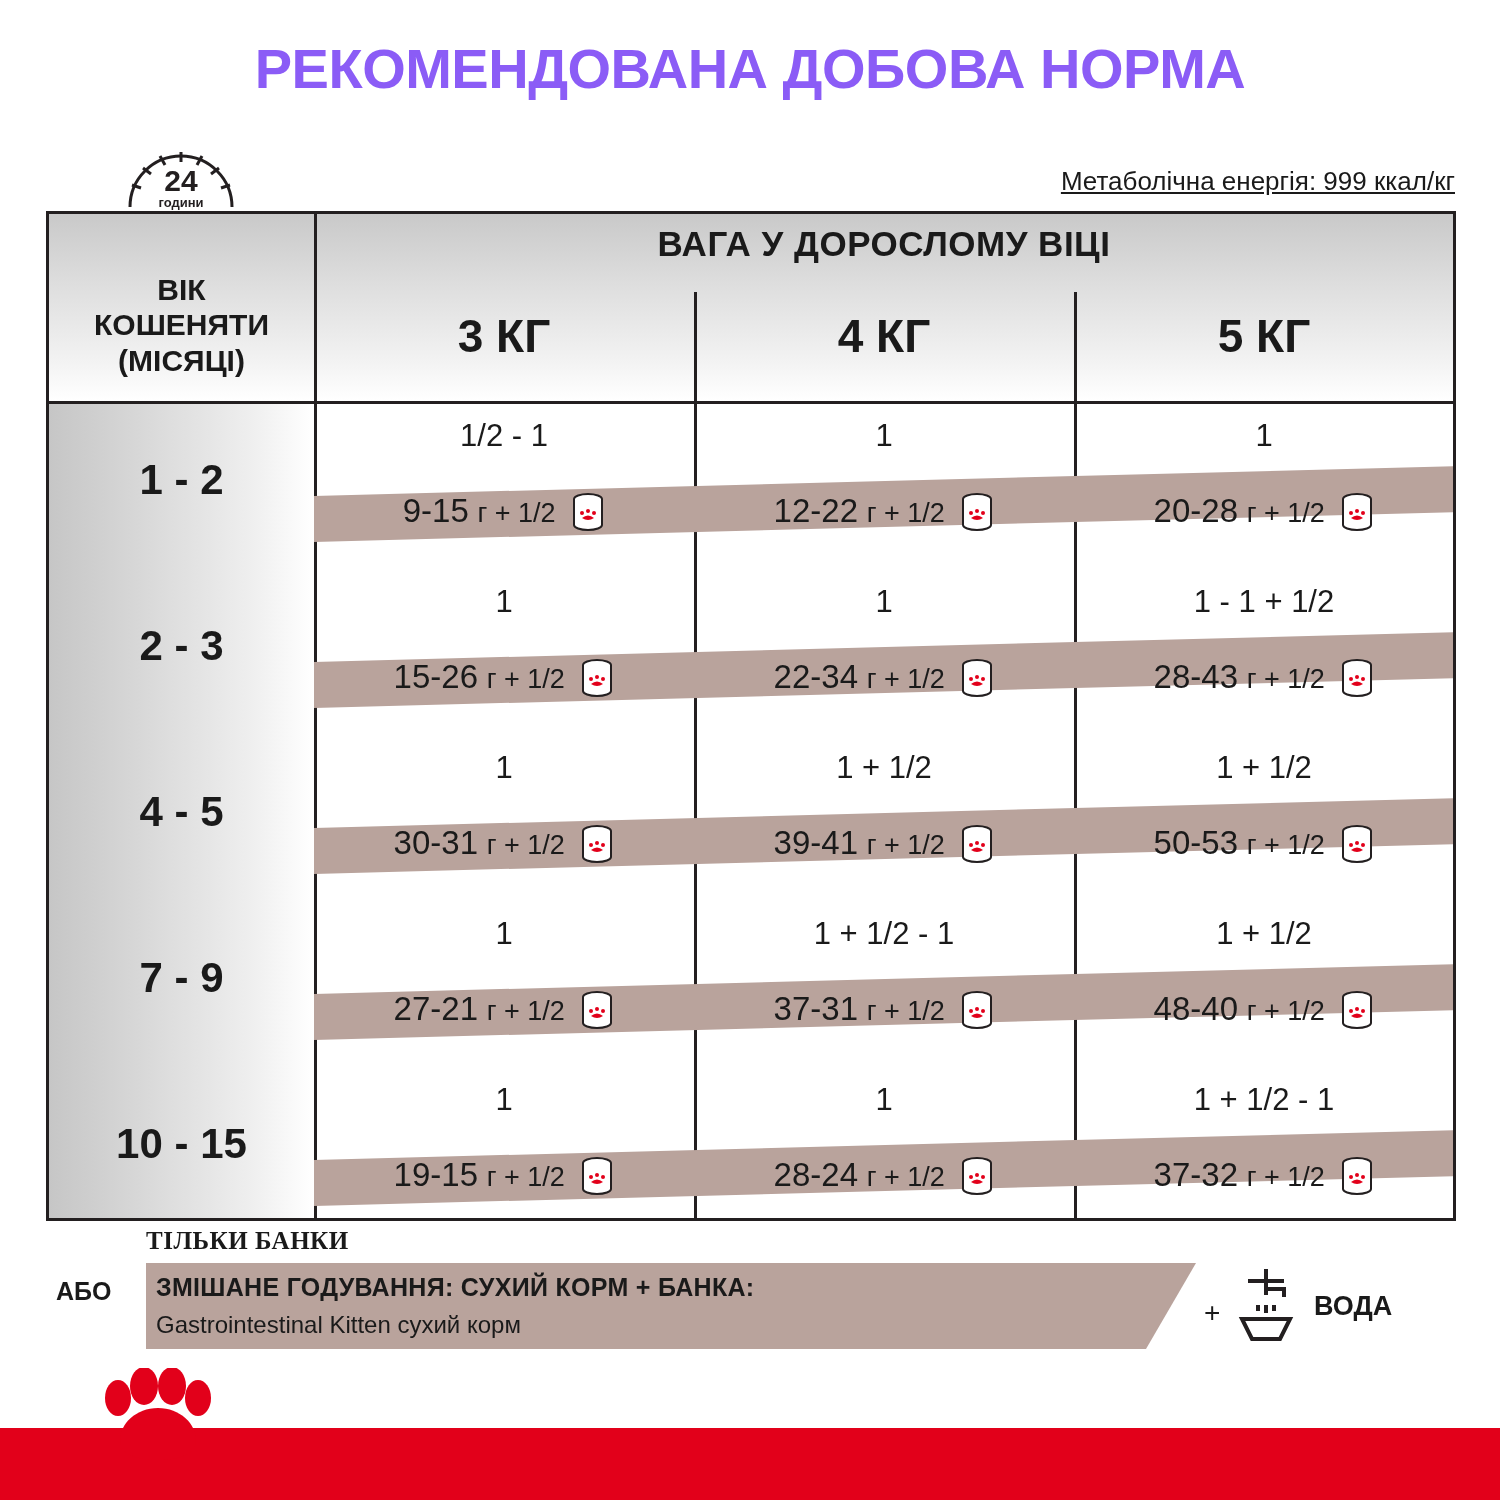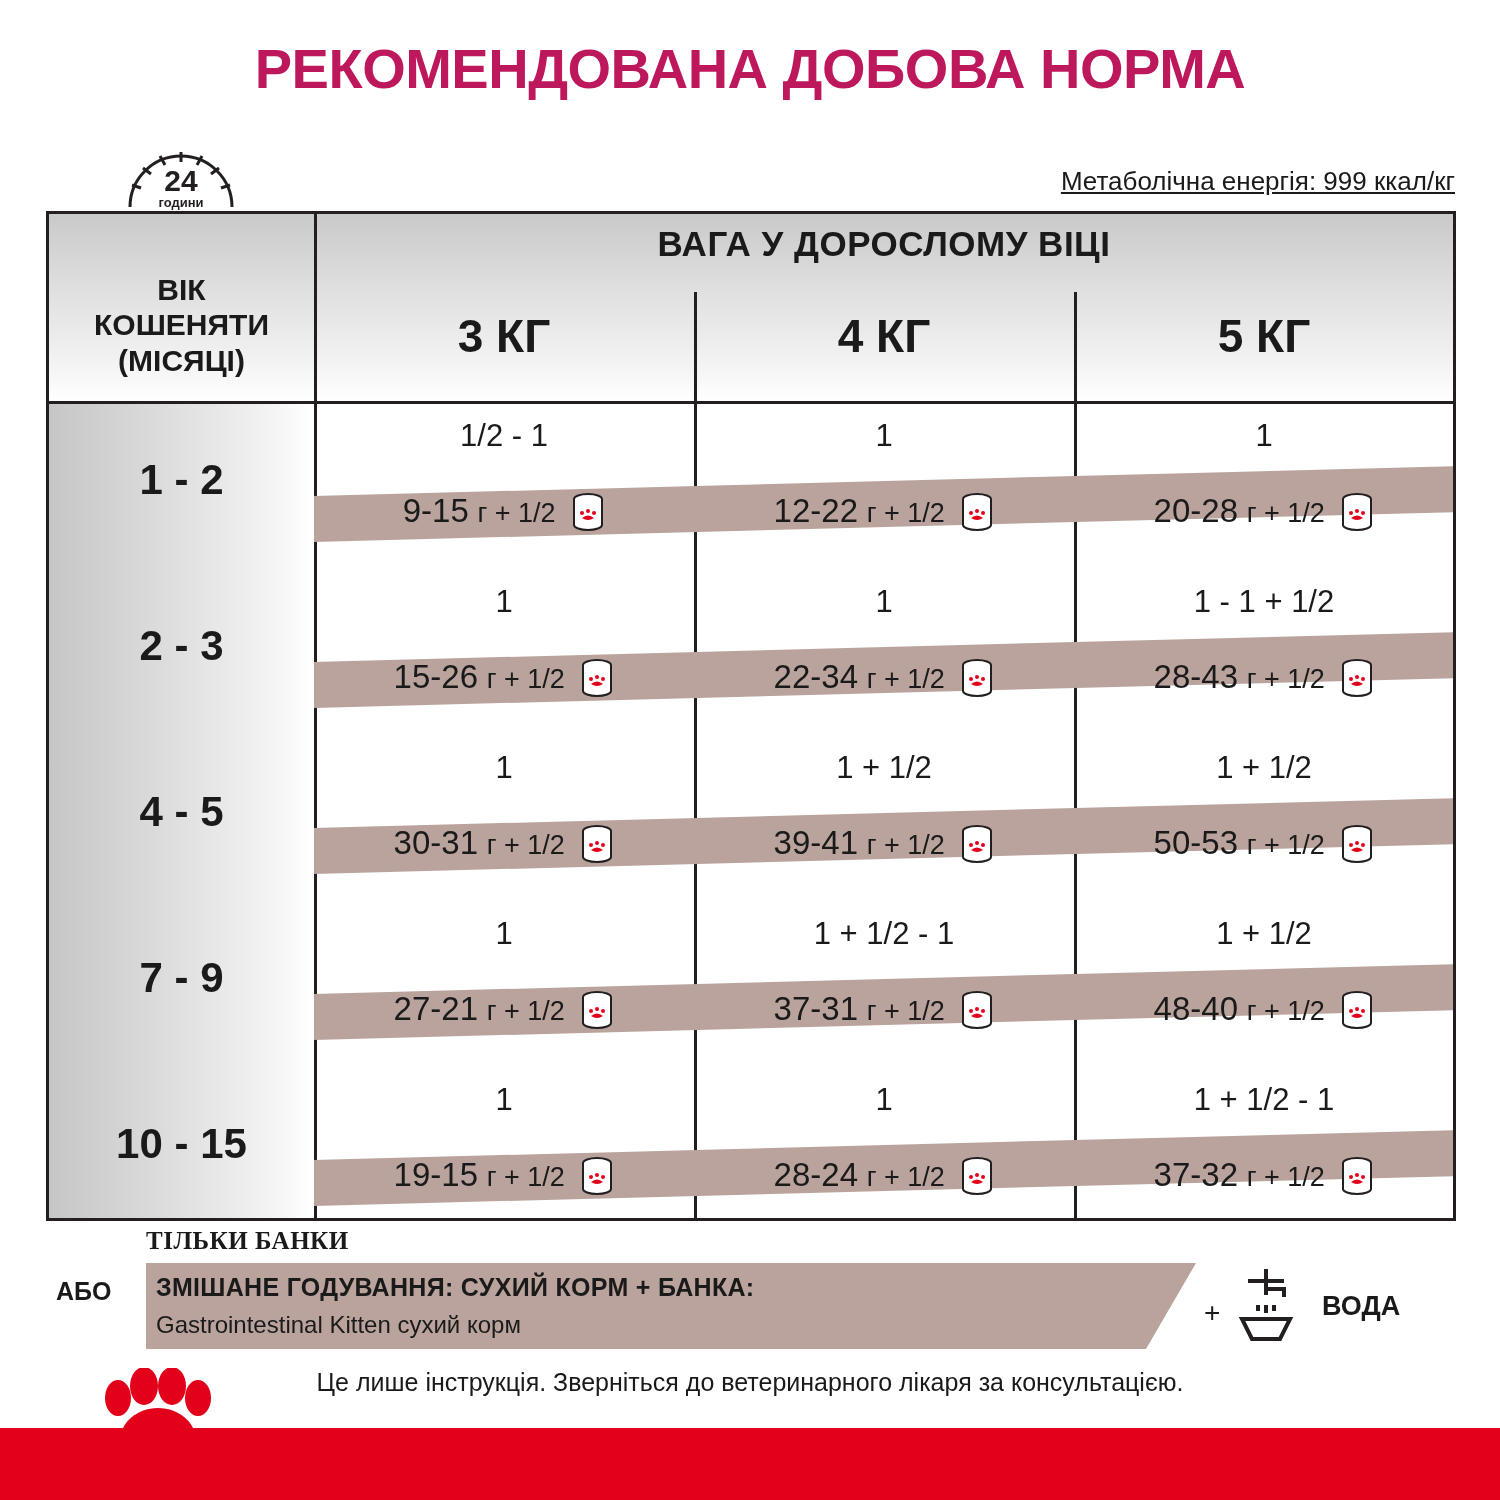--- a/index.html
+++ b/index.html
@@ -24,21 +24,21 @@
   
   .title {
     position: absolute;
     top: 36px;
     left: 0;
     width: 1500px;
     text-align: center;
     font-size: 56px;
     font-weight: bold;
     letter-spacing: -0.5px;
-    color: #be185d;
+    color: #8b5cf6;
     white-space: nowrap;
   }
 
   
   .badge24 {
     position: absolute;
     left: 110px;
     top: 133px;
     width: 142px;
     height: 78px;
@@ -266,21 +266,20 @@
     position: absolute;
     left: 32px;
     top: 2px;
   }
   .water-label {
     position: absolute;
     left: 118px;
     top: 28px;
     font-size: 27px;
     font-weight: bold;
-    margin-left: 8px;
   }
 
   .disclaimer {
     position: absolute;
     left: 0;
     top: 1368px;
     width: 1500px;
     text-align: center;
     font-size: 25px;
   }
@@ -681,21 +680,20 @@
             <path d="M38 24 h18 v8"></path>
             <path d="M30 40 v6 M38 40 v8 M46 40 v6"></path>
             <path d="M14 54 h48 l-10 20 h-28 z"></path>
           </g>
         </svg>
       </div>
       <div class="water-label">ВОДА</div>
     </div>
   </div>
 
-  <div class="disclaimer">Це лише інструкція. Зверніться до ветеринарного лікаря за консультацією.</div>
 
   <div class="redbar"></div>
   <div class="logo">
     <svg width="124" height="96" viewBox="0 0 124 96">
       <g fill="#e2001a">
         <ellipse cx="22" cy="30" rx="13" ry="18"></ellipse>
         <ellipse cx="48" cy="18" rx="14" ry="19"></ellipse>
         <ellipse cx="76" cy="18" rx="14" ry="19"></ellipse>
         <ellipse cx="102" cy="30" rx="13" ry="18"></ellipse>
         <path d="M62 40 c-22 0 -38 16 -38 32 0 12 12 20 38 20 s38 -8 38 -20 c0 -16 -16 -32 -38 -32z"></path>

